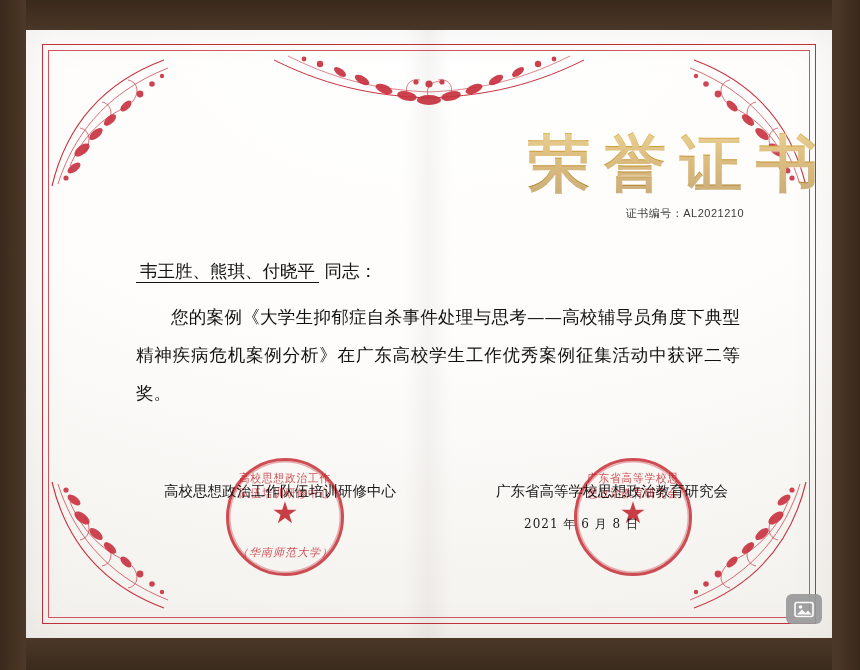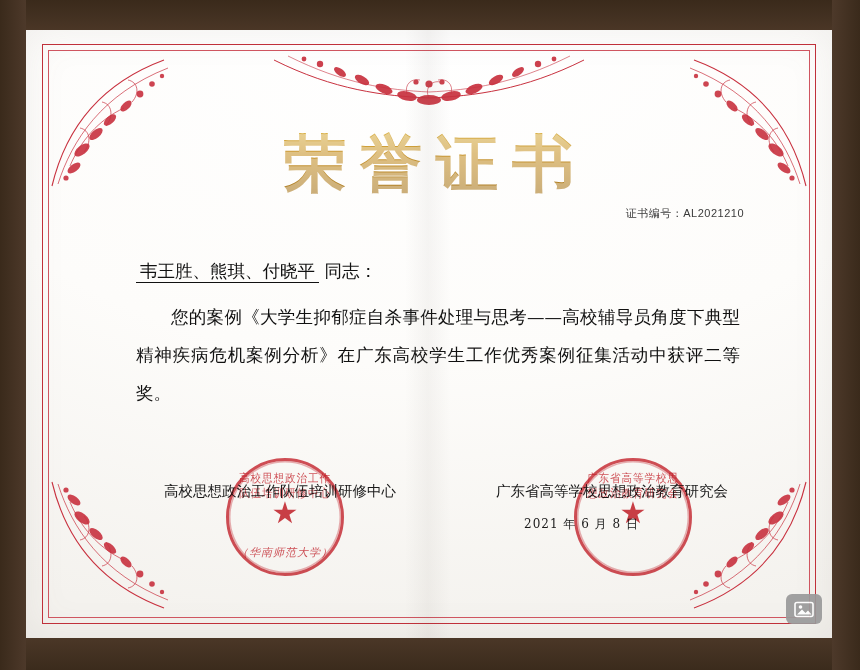--- a/index.html
+++ b/index.html
@@ -81,21 +81,21 @@
   .fl-tr { right: 18px; top: 16px;  transform: scaleX(-1); }
   .fl-bl { left: 18px;  bottom: 16px; transform: scaleY(-1); }
   .fl-br { right: 18px; bottom: 16px; transform: scale(-1,-1); }
   .fl-top-center { left: 50%; top: 14px; transform: translateX(-50%); }
 
   
   #title {
     position: absolute;
     left: 0; right: 0;
     top: 92px;
-    text-align: center;
+    text-align: right;
     font-family: Liberation Serif, serif;
     font-size: 62px;
     font-weight: bold;
     letter-spacing: 14px;
     text-indent: 14px;
     color: #b8902f;
     background: linear-gradient(180deg,#e2c05a 0%, #c9962f 38%, #9f6f1c 100%);
     -webkit-background-clip: text;
     background-clip: text;
     -webkit-text-fill-color: transparent;

